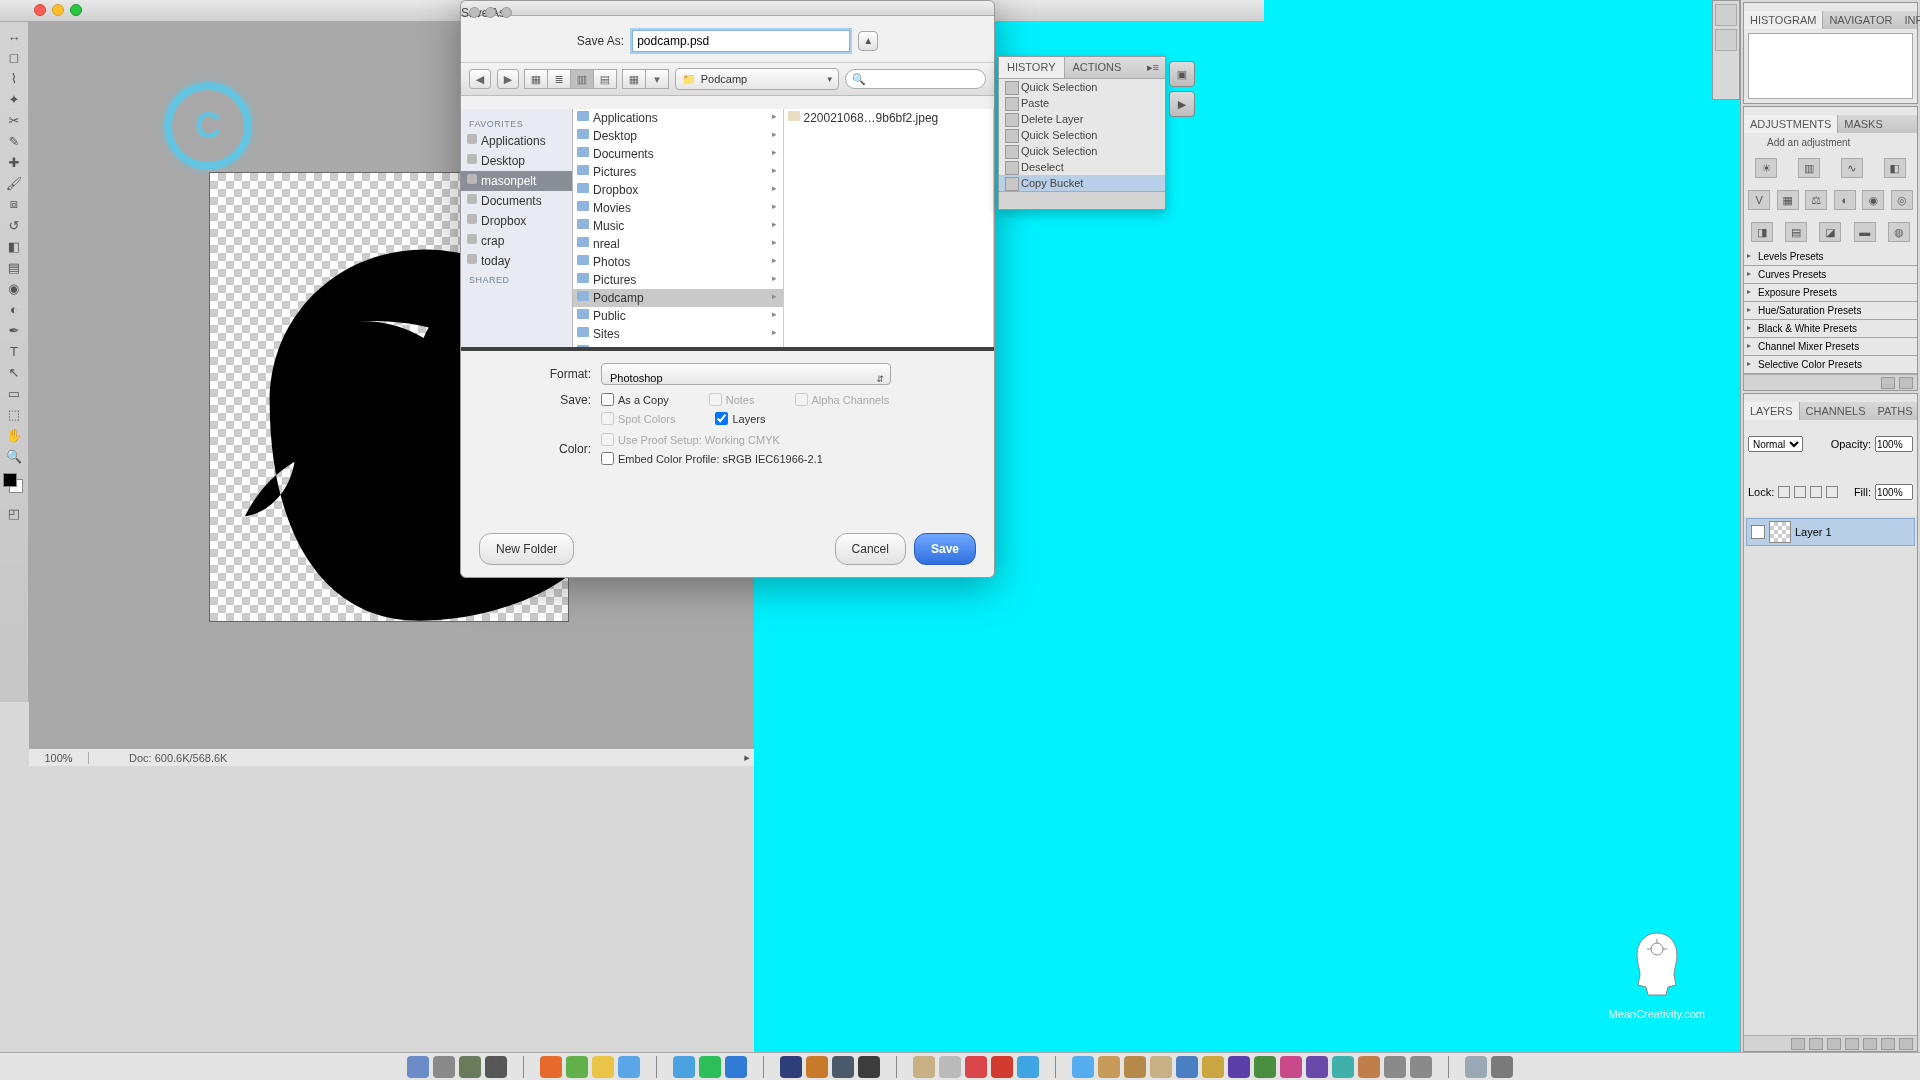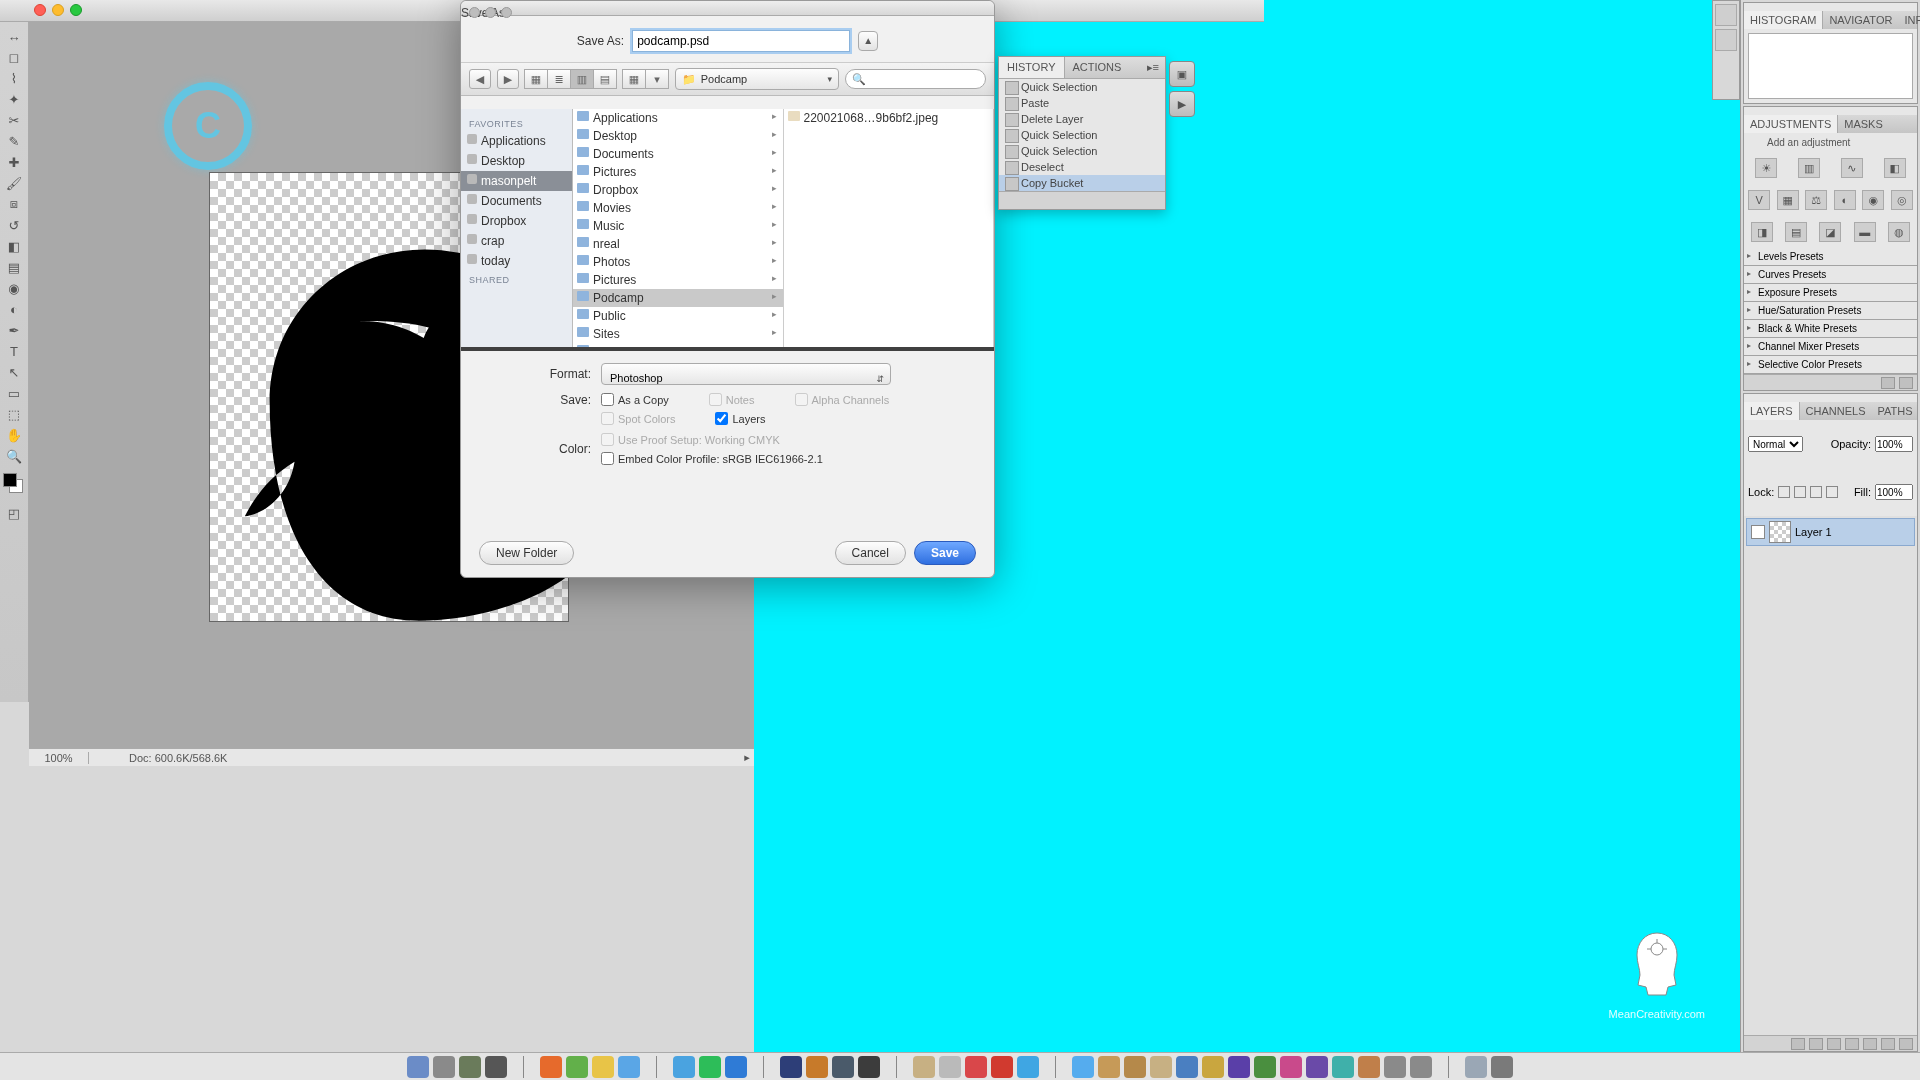--- a/index.html
+++ b/index.html
@@ -83,21 +83,21 @@
   .opt-row { display:flex; align-items:center; margin-bottom:8px; }
   .opt-label { width:60px; text-align:right; margin-right:10px; font-size:12px; color:#333;}
   .format-popup { width:290px; height:22px; border:1px solid #aaa; border-radius:4px; background:linear-gradient(#fdfdfd,#e6e6e6); padding:0 18px 0 8px; display:flex; align-items:flex-end; position:relative; font-size:12px;}
   .format-popup .chev { position:absolute; right:6px; font-size:9px; color:#555;}
   .checks { display:flex; flex-wrap:wrap; gap:6px 40px; max-width:330px;}
   .chk { display:flex; align-items:center; gap:4px; font-size:12px; color:#333;}
   .chk input { width:13px; height:13px;}
   .chk.disabled { color:#aaa;}
 
   .dialog-buttons { position:absolute; bottom:12px; left:0; right:0; display:flex; padding:0 18px; align-items:center;}
-  .btn { height:24px; padding:0 16px; border:1px solid #aaa; border-radius:12px; background:linear-gradient(#fdfdfd,#e2e2e2); font-size:12px; color:#333; }
+  .btn { height:32px; padding:0 16px; border:1px solid #aaa; border-radius:12px; background:linear-gradient(#fdfdfd,#e2e2e2); font-size:12px; color:#333; }
   .btn.primary { background:linear-gradient(#6fa8ff,#2f6fe0); color:#fff; border-color:#2b5bbd; font-weight:bold;}
 
   
   .history-panel { position:absolute; left:998px; top:56px; width:168px; background:#e7e7e7; border:1px solid #999; box-shadow:0 4px 12px rgba(0,0,0,.25);}
   .history-panel .tabs { display:flex; height:22px; background:linear-gradient(#dedede,#c9c9c9); border-bottom:1px solid #aaa; font-size:10px;}
   .history-panel .tabs span { padding:4px 8px; color:#555;}
   .history-panel .tabs span.active { background:#eee; border-right:1px solid #aaa;}
   .history-panel .item { padding:2px 4px 2px 22px; font-size:11px; color:#444; position:relative;}
   .history-panel .item::before{content:"";position:absolute;left:6px;top:2px;width:12px;height:12px;background:#c7c7c7;border:1px solid #999;}
   .history-panel .item.sel { background:#b9cfe8;}

